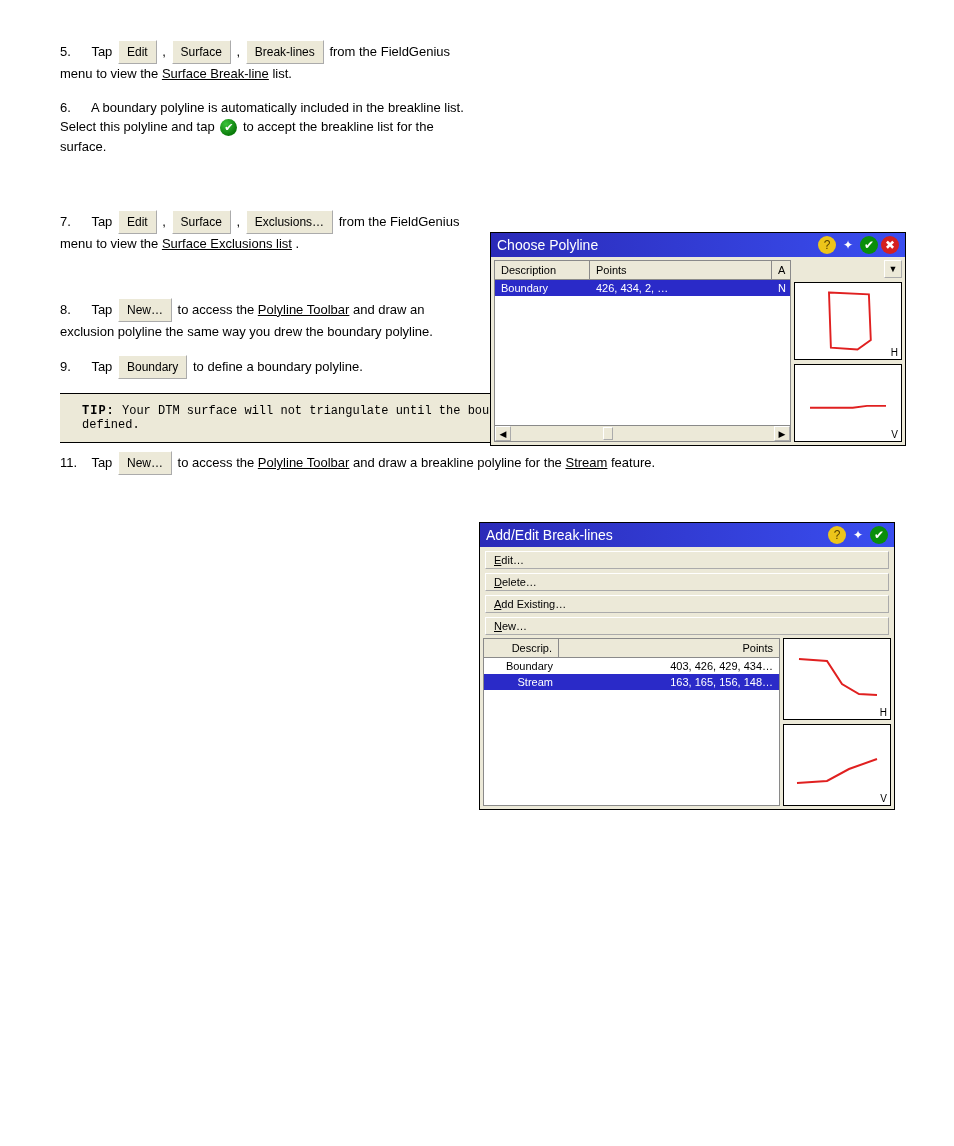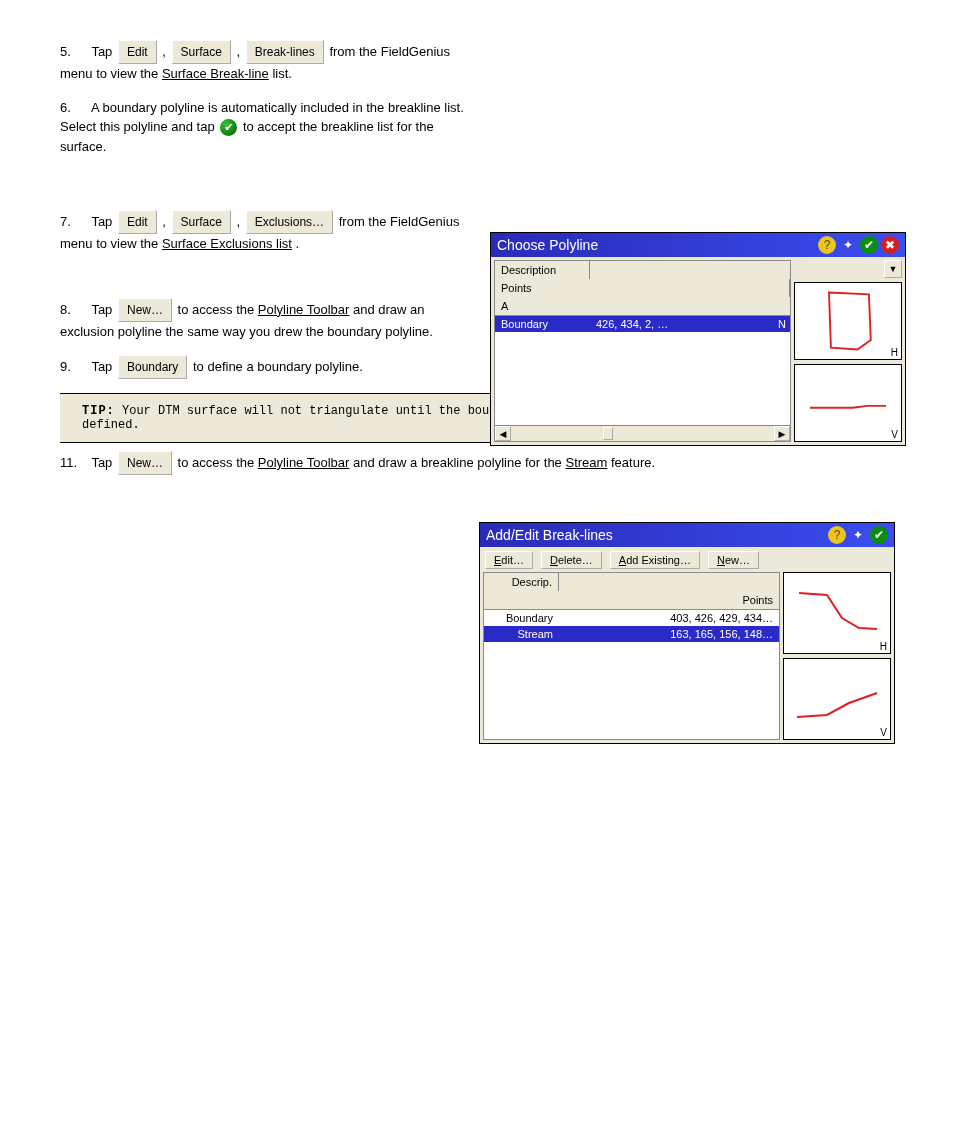--- a/index.html
+++ b/index.html
@@ -84,21 +84,20 @@
     display: flex;
     gap: 3px;
   }
   .leftcol { flex: 1; background: #fff; border: 1px solid #8a8a8a; min-height: 0; }
   .leftwrap { flex: 1; display: flex; flex-direction: column; gap: 3px; }
   .hdr {
     background: #ece9d8;
     border-bottom: 1px solid #8a8a8a;
     display: flex;
     font-size: 11px;
-    flex-direction: column;
   }
   .hdr .hcell {
     padding: 3px 6px;
     border-right: 1px solid #8a8a8a;
   }
   .listbody { background: #fff; }
   .row {
     display: flex;
     font-size: 11px;
   }
@@ -131,21 +130,21 @@
     border-top: 1px solid #8a8a8a;
   }
   .sbtn {
     width: 16px; background: #ece9d8;
     border: 1px outset #fff;
     display:flex;align-items:center;justify-content:center;
     font-size: 9px;
   }
   .strack { flex:1; background: #ece9d8; position: relative; }
   .sthumb { position:absolute; top:1px; bottom:1px; left:35%; width:10px; background:#ece9d8; border:1px outset #fff; }
-  .btnrow { display:flex; gap:4px; padding:4px 3px 0 3px; }
+  .btnrow { display:flex; gap:4px; padding:4px 3px 0 3px;flex-direction:column; }
   .btnrow .btn3d { font-size: 11px; }
   .kb { text-decoration: underline; }
   .dlg2 .leftcol { height: 168px; }
 </style>
 </head>
 <body>
 <div class="page">
 
 <div class="step">
   <span class="step-num">5.</span>

